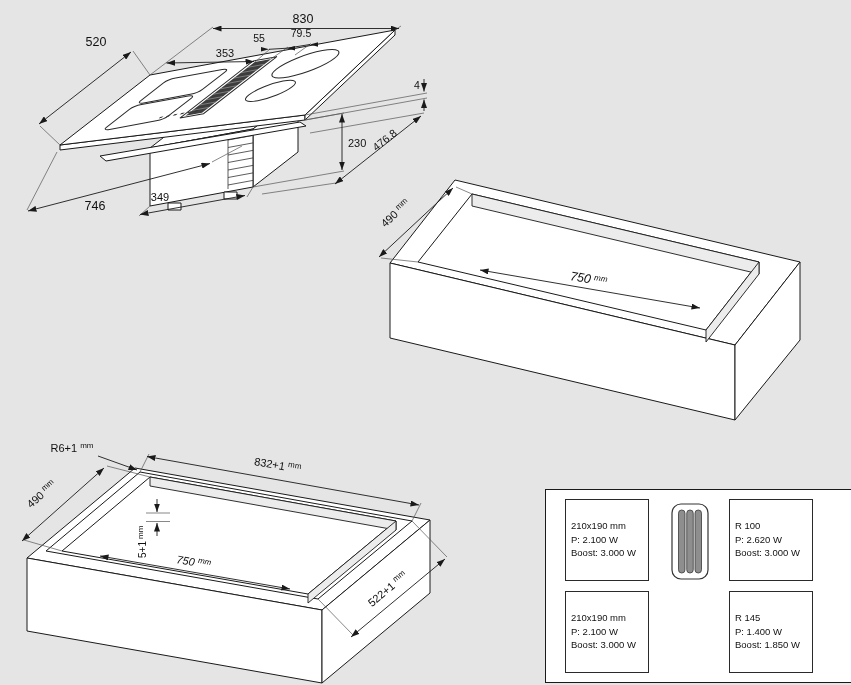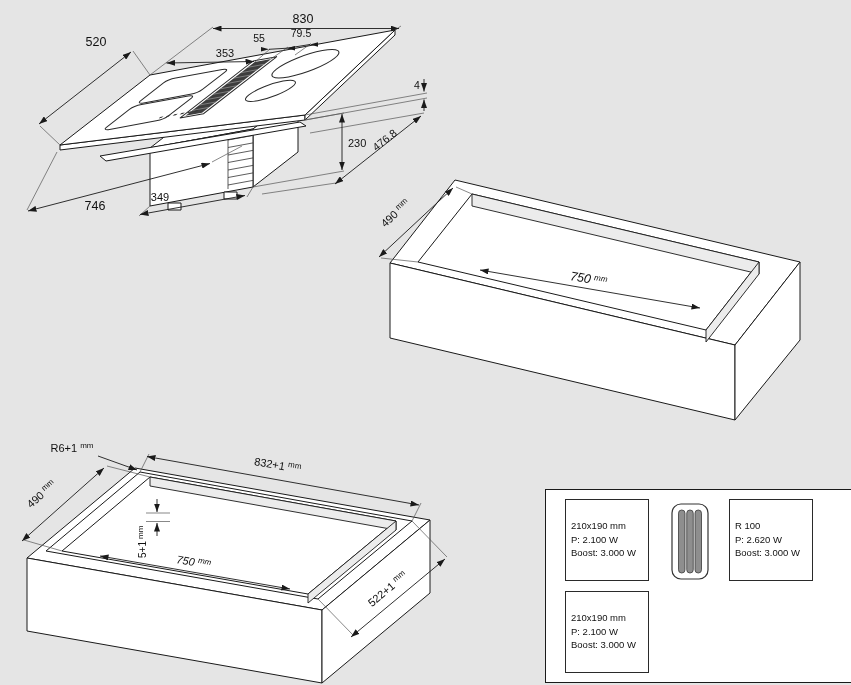--- a/index.html
+++ b/index.html
@@ -176,20 +176,25 @@
       <span>P: 2.620 W</span>
       <span>Boost: 3.000 W</span>
     </div>
 
     <div class="spec-box" style="left:19px;top:101px">
       <span>210x190 mm</span>
       <span>P: 2.100 W</span>
       <span>Boost: 3.000 W</span>
     </div>
 
+    <div class="spec-box" style="left:183px;top:101px">
+      <span>R 145</span>
+      <span>P: 1.400 W</span>
+      <span>Boost: 1.850 W</span>
+    </div>
 
     <svg class="grille-icon" viewBox="0 0 38 77">
       <rect x="1" y="1" width="36" height="75" rx="9" fill="#fff" stroke="#333" stroke-width="1.2"></rect>
       <rect x="7.5" y="7" width="6.5" height="63" rx="3.2" fill="#8e8e8e" stroke="#3a3a3a" stroke-width=".8"></rect>
       <rect x="15.75" y="7" width="6.5" height="63" rx="3.2" fill="#8e8e8e" stroke="#3a3a3a" stroke-width=".8"></rect>
       <rect x="24" y="7" width="6.5" height="63" rx="3.2" fill="#8e8e8e" stroke="#3a3a3a" stroke-width=".8"></rect>
     </svg>
   </div>
 
 </div>

